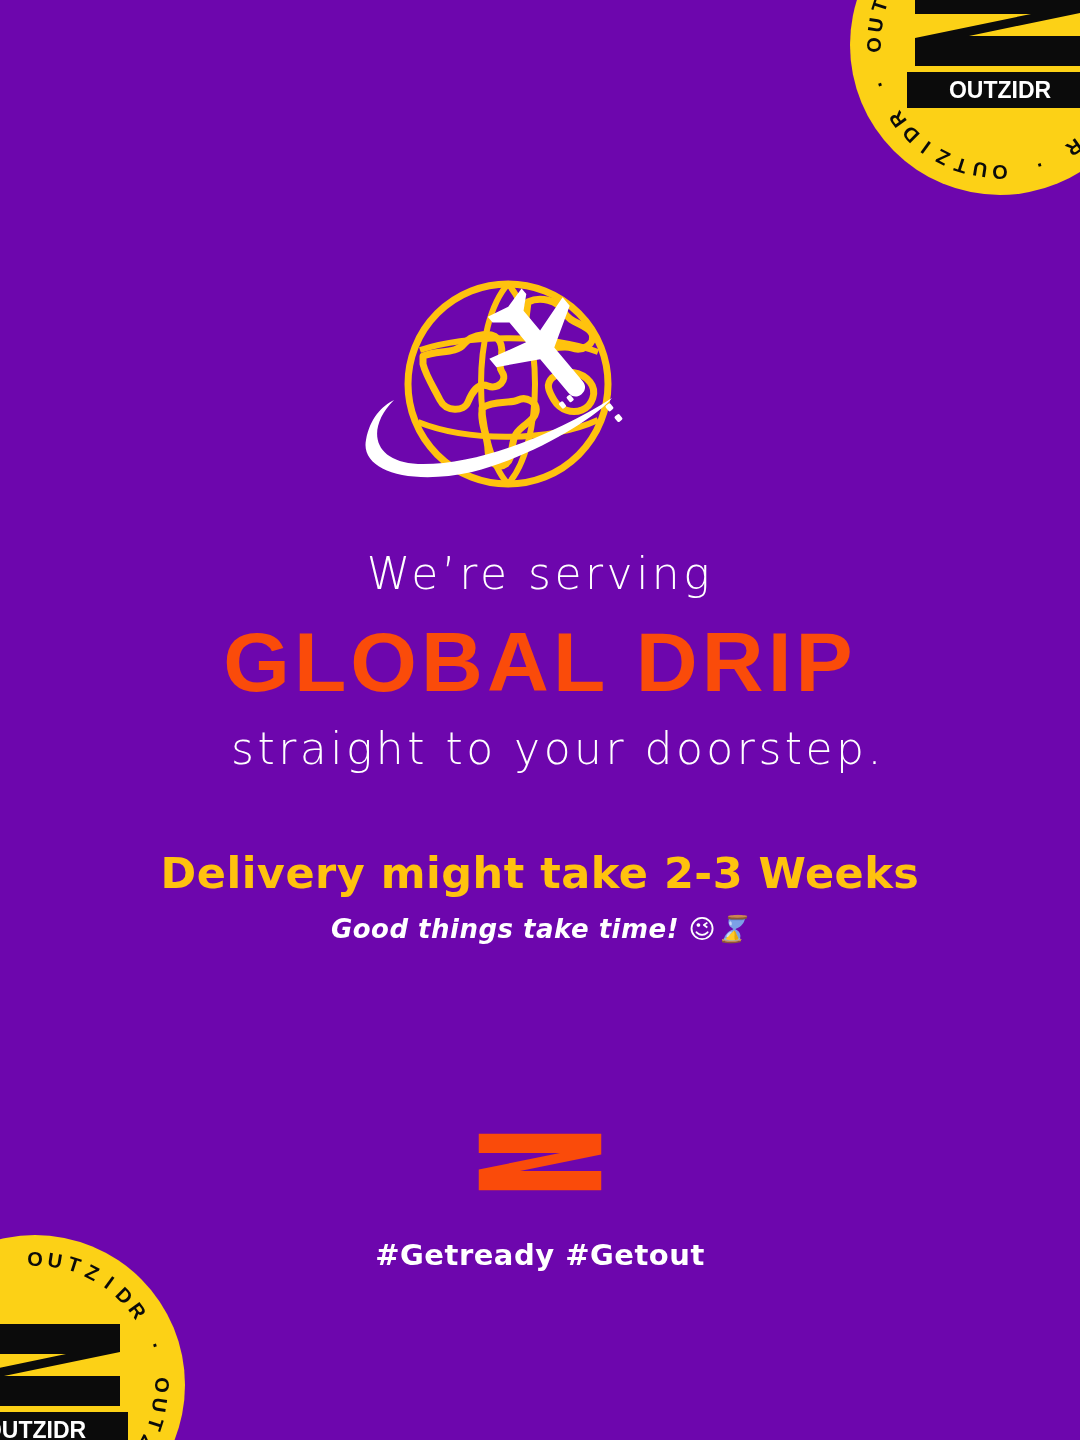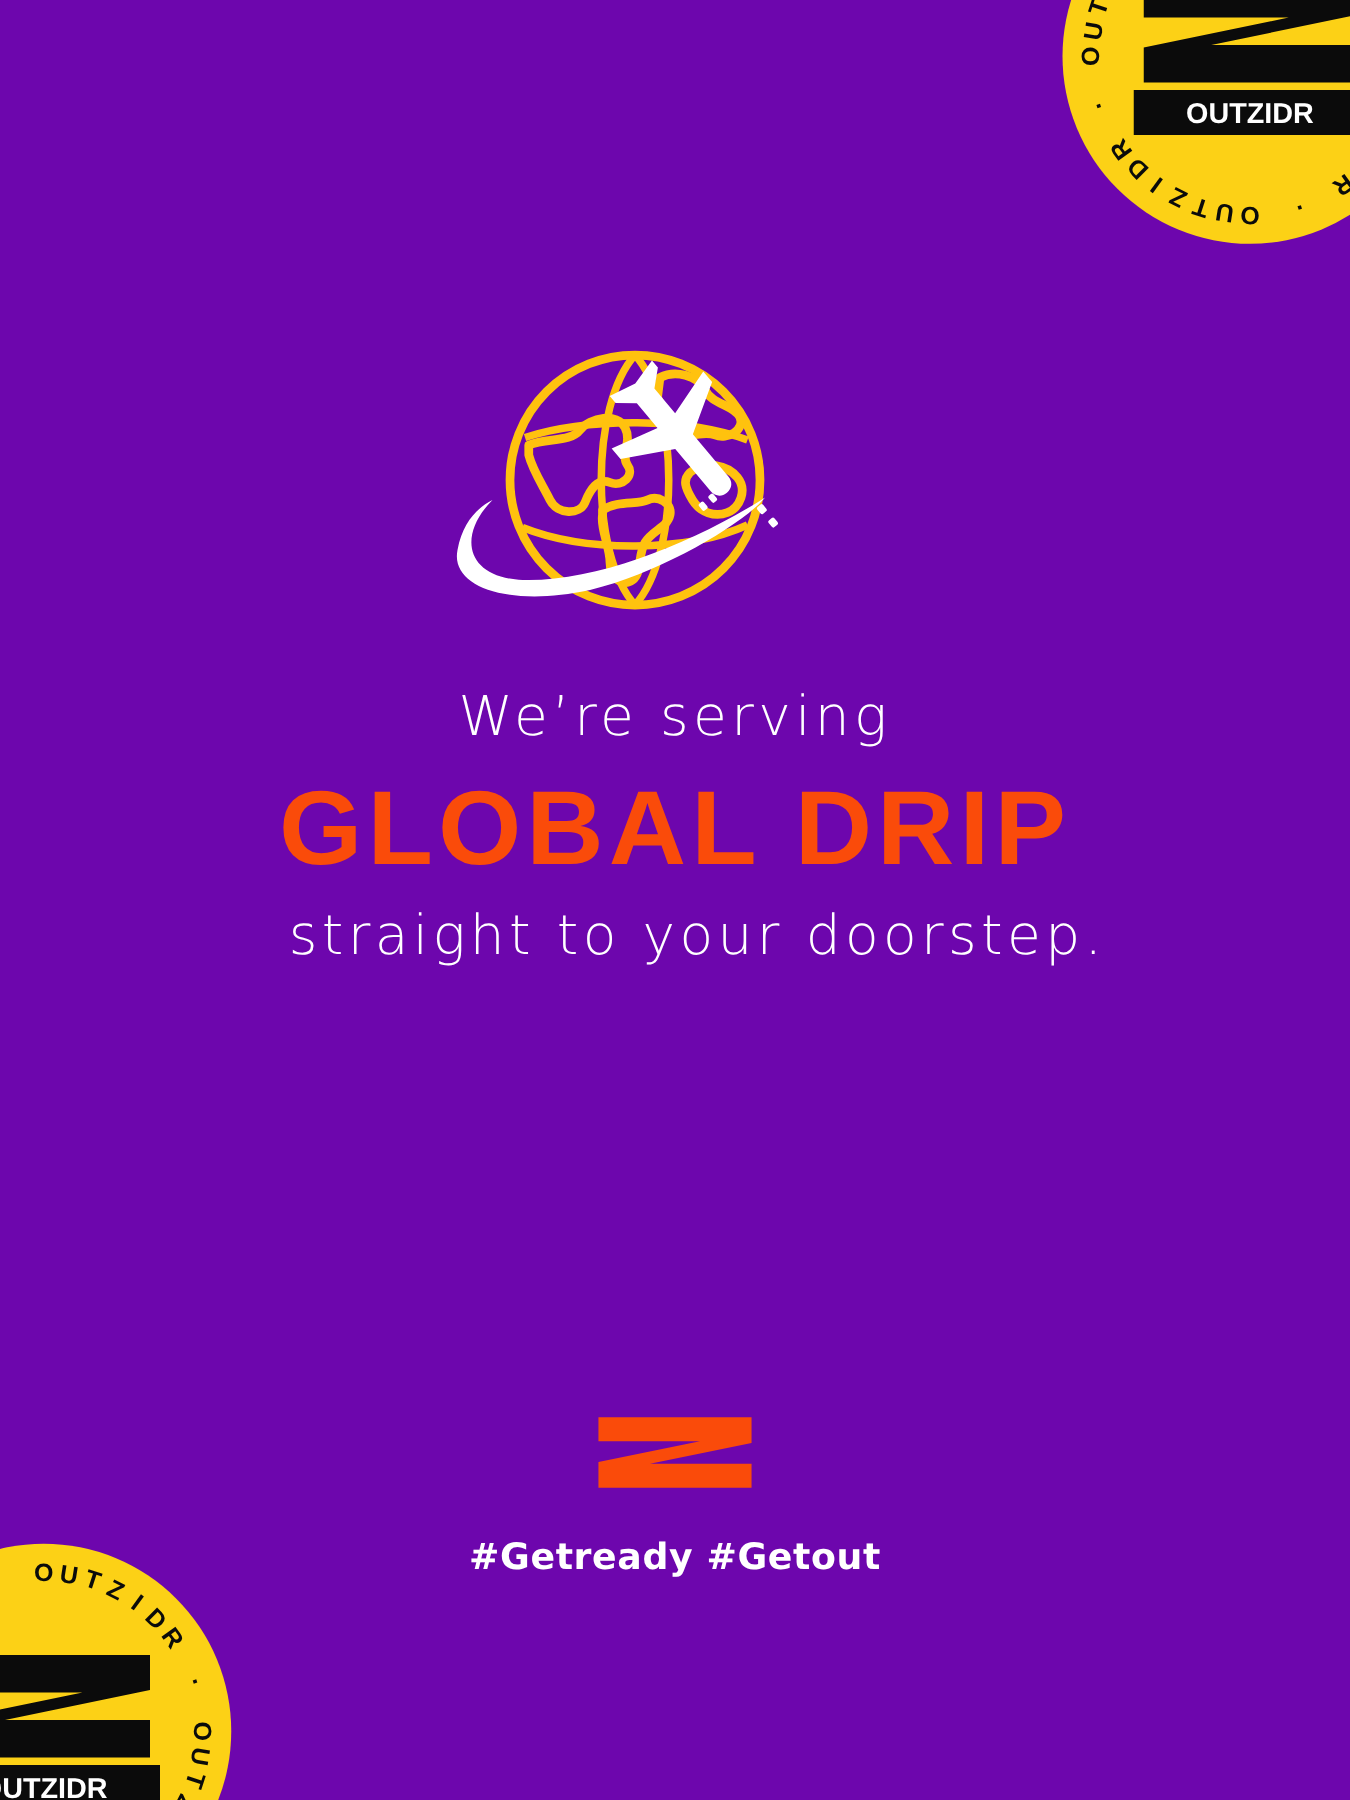--- a/index.html
+++ b/index.html
@@ -131,21 +131,21 @@
   .footer-z{
     width:128px;height:88px;
     margin:0 auto;
     display:block;
   }
   .footer-tag{
     color:#FFFFFF;
     font-size:29px;
     font-weight:bold;
     letter-spacing:0.5px;
-    margin-top:22px;
+    margin-top:32px;
     font-family:"DejaVu Sans", sans-serif;
   }
 </style>
 </head>
 <body>
 
 <div class="badge badge-tr">
   <div class="badge-ring">
       <div class="ring-char"></div>
       <div class="ring-char"></div>
@@ -359,20 +359,22 @@
       <rect x="10" y="30" width="6" height="7" rx="1.5" fill="#FFFFFF"></rect>
       <rect x="10" y="44" width="6" height="7" rx="1.5" fill="#FFFFFF"></rect>
     </g>
   </svg>
 </div>
 
 <div class="copy">
   <div class="line-serving">We’re serving</div>
   <div class="line-global">GLOBAL DRIP</div>
   <div class="line-doorstep">straight to your doorstep.</div>
+  <div class="line-delivery">Delivery might take 2-3 Weeks</div>
+  <div class="line-good">Good things take time! 😉⌛</div>
 </div>
 
 <div class="footer">
   <svg class="footer-z" viewBox="0 0 186 86">
     <polygon points="4,2 182,2 182,32 64,56 182,56 182,84 4,84 4,54 122,30 4,30" fill="#FA4B0A"></polygon>
   </svg>
   <div class="footer-tag">#Getready #Getout</div>
 </div>
 
 </body></html>

